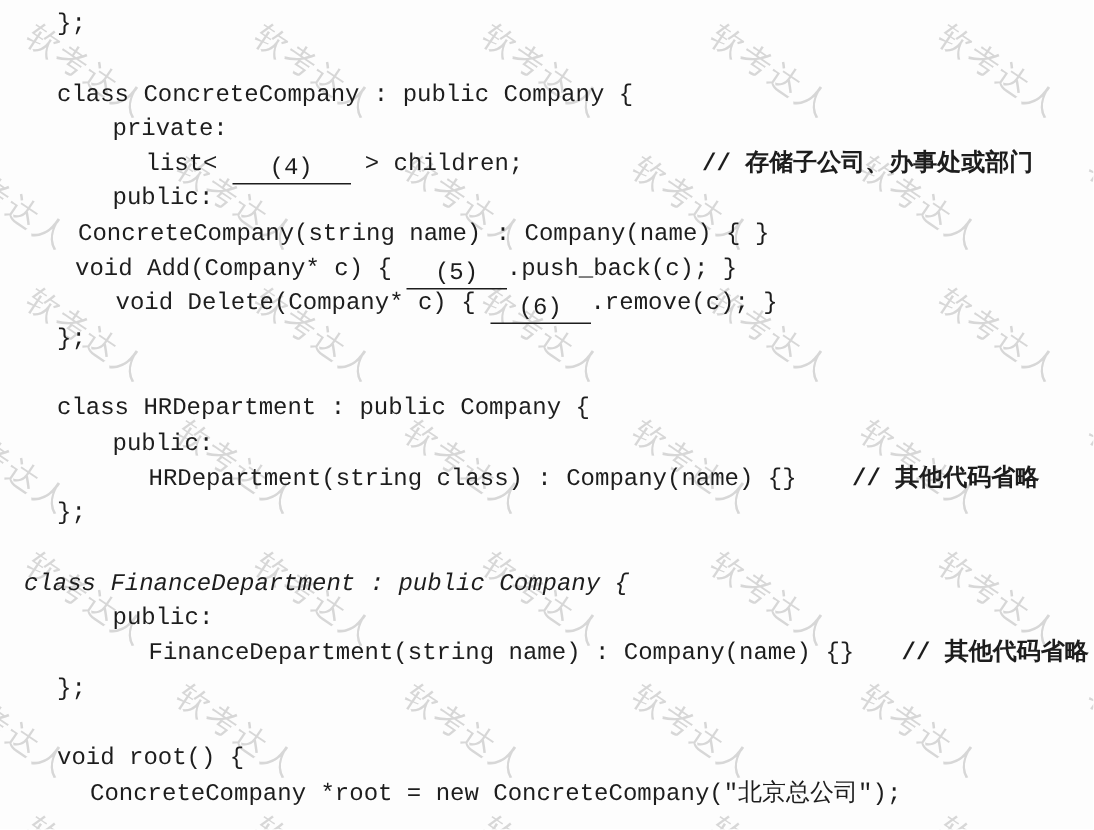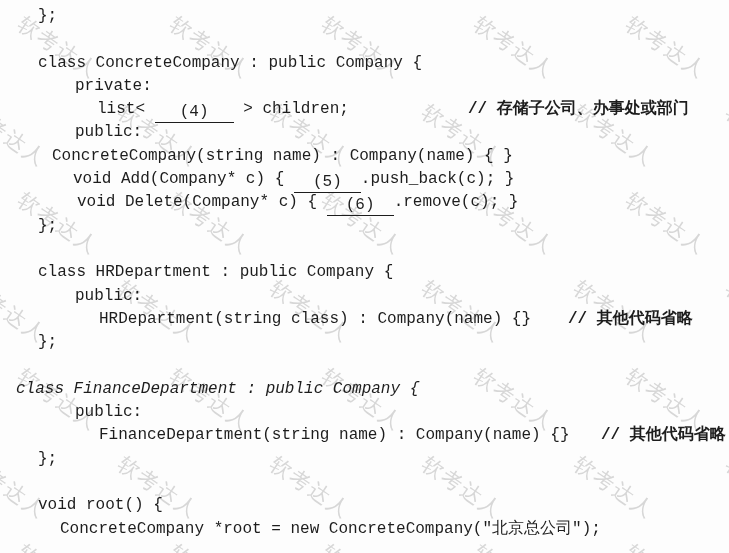--- a/index.html
+++ b/index.html
@@ -108,21 +108,21 @@
       <span class="wm" style="left: 636px; top: 538px; color: rgb(215, 215, 215);">软考达人</span>
     </div>
   <div class="code-listing" style="color: rgb(29, 29, 29);">
       <div class="code-line" style="padding-left: 38px;"><span>};</span></div>
       <div class="code-line blank-row"></div>
       <div class="code-line" style="padding-left: 38px;"><span>class ConcreteCompany : public Company {</span></div>
       <div class="code-line" style="padding-left: 75px;"><span>private:</span></div>
       <div class="code-line" style="padding-left: 97px;"><span>list&lt; </span><span class="blank" style="width: 79px;">(4)</span><span> &gt; children;</span><span class="comment" style="left: 468px;">// 存储子公司、办事处或部门</span></div>
       <div class="code-line" style="padding-left: 75px;"><span>public:</span></div>
       <div class="code-line" style="padding-left: 52px;"><span>ConcreteCompany(string name) : Company(name) { }</span></div>
-      <div class="code-line" style="padding-left: 73px;"><span>void Add(Company* c) { </span><span class="blank" style="width: 67px;">(5)</span><span>.push_back(c); }</span></div>
+      <div class="code-line" style="padding-left: 50px;"><span>void Add(Company* c) { </span><span class="blank" style="width: 67px;">(5)</span><span>.push_back(c); }</span></div>
       <div class="code-line" style="padding-left: 77px;"><span>void Delete(Company* c) { </span><span class="blank" style="width: 67px;">(6)</span><span>.remove(c); }</span></div>
       <div class="code-line" style="padding-left: 38px;"><span>};</span></div>
       <div class="code-line blank-row"></div>
       <div class="code-line" style="padding-left: 38px;"><span>class HRDepartment : public Company {</span></div>
       <div class="code-line" style="padding-left: 75px;"><span>public:</span></div>
       <div class="code-line" style="padding-left: 99px;"><span>HRDepartment(string class) : Company(name) {}</span><span class="comment" style="left: 568px;">// 其他代码省略</span></div>
       <div class="code-line" style="padding-left: 38px;"><span>};</span></div>
       <div class="code-line blank-row"></div>
       <div class="code-line" style="padding-left: 16px; font-style: italic;"><span>class FinanceDepartment : public Company {</span></div>
       <div class="code-line" style="padding-left: 75px;"><span>public:</span></div>

